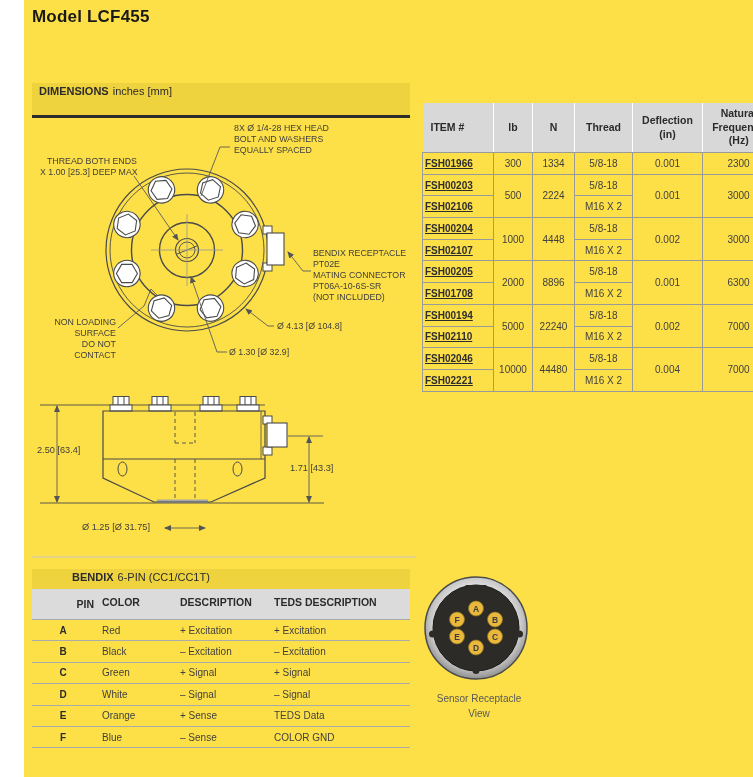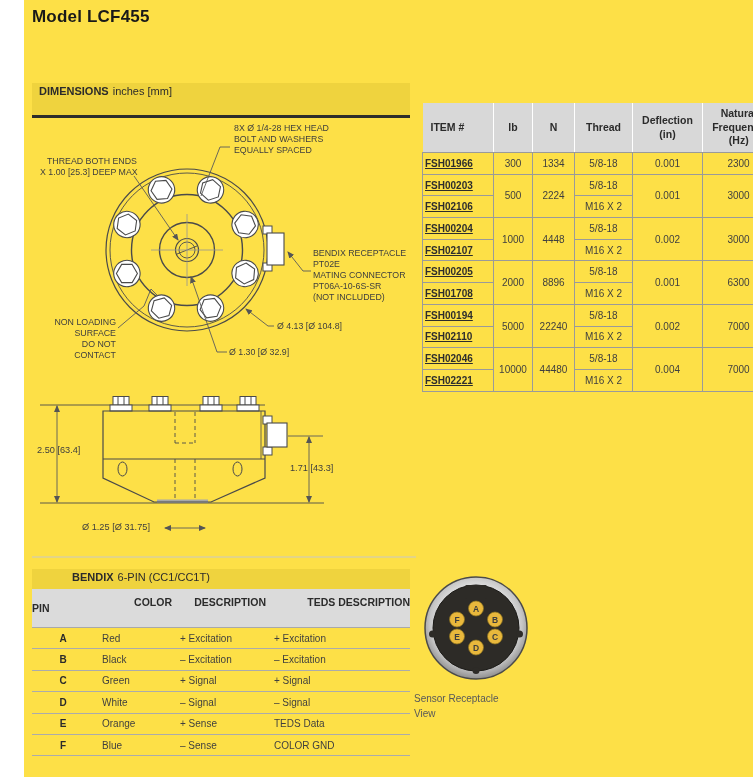--- a/index.html
+++ b/index.html
@@ -20,34 +20,34 @@
   .cap-table th{background:#D8D8D8;height:49px;font-size:10.5px;font-weight:bold;color:#2b2b2b;
       text-align:center;vertical-align:middle;white-space:pre-line;line-height:1.3;
       border-left:1px solid #fff;border-bottom:1px solid #9A9A9A;padding:0;}
   .cap-table th:first-child{border-left:none;text-align:left;padding-left:8px;}
   .cap-table td{border:1px solid #9A9A9A;font-size:10px;color:#3f3f3f;text-align:center;
       height:20.7px;padding:0;}
   .cap-table td.item{font-weight:bold;color:#2d2d2d;text-align:left;padding-left:2px;text-decoration:underline;}
 
   .bendix-table{position:absolute;left:8px;top:589px;width:378px;}
   .bendix-table th{background:#DBDBDB;height:26px;font-size:10.5px;font-weight:bold;color:#2b2b2b;
-      text-align:right;vertical-align:middle;border-bottom:1px solid #A9A9A9;padding:0 0 12px 8px;}
-  .bendix-table th.pin{text-align:left;padding:0;}
+      text-align:left;vertical-align:middle;border-bottom:1px solid #A9A9A9;padding:0 0 4px 8px;}
+  .bendix-table th.pin{text-align:right;padding:0;}
   .bendix-table td{height:20.4px;font-size:10px;color:#3f3f3f;border-bottom:1px solid #ABABAB;
       text-align:left;padding:0 0 0 8px;vertical-align:middle;}
   .bendix-table td.pin{font-weight:bold;color:#2b2b2b;text-align:center;padding:0;}
   .bendix-table col.c1{width:62px;}.bendix-table col.c2{width:78px;}
   .bendix-table col.c3{width:94px;}.bendix-table col.c4{width:144px;}
 
   .drawing-svg{position:absolute;left:0;top:0;pointer-events:none;}
   .drawing-svg text{font-family:"Liberation Sans",sans-serif;fill:#3E3E3E;}
   .ann{font-size:8.8px;}
   .dim{font-size:9.2px;}
 
-  .receptacle-caption{position:absolute;left:390px;top:691px;width:130px;
+  .receptacle-caption{position:absolute;left:390px;top:691px;width:130px;text-align:center;
       font-size:10px;color:#57585A;line-height:15px;}
 </style>
 </head>
 <body>
 
 <div class="page">
 
   <div class="title">Model LCF455</div>
   <div class="pagenum">2</div>
 

